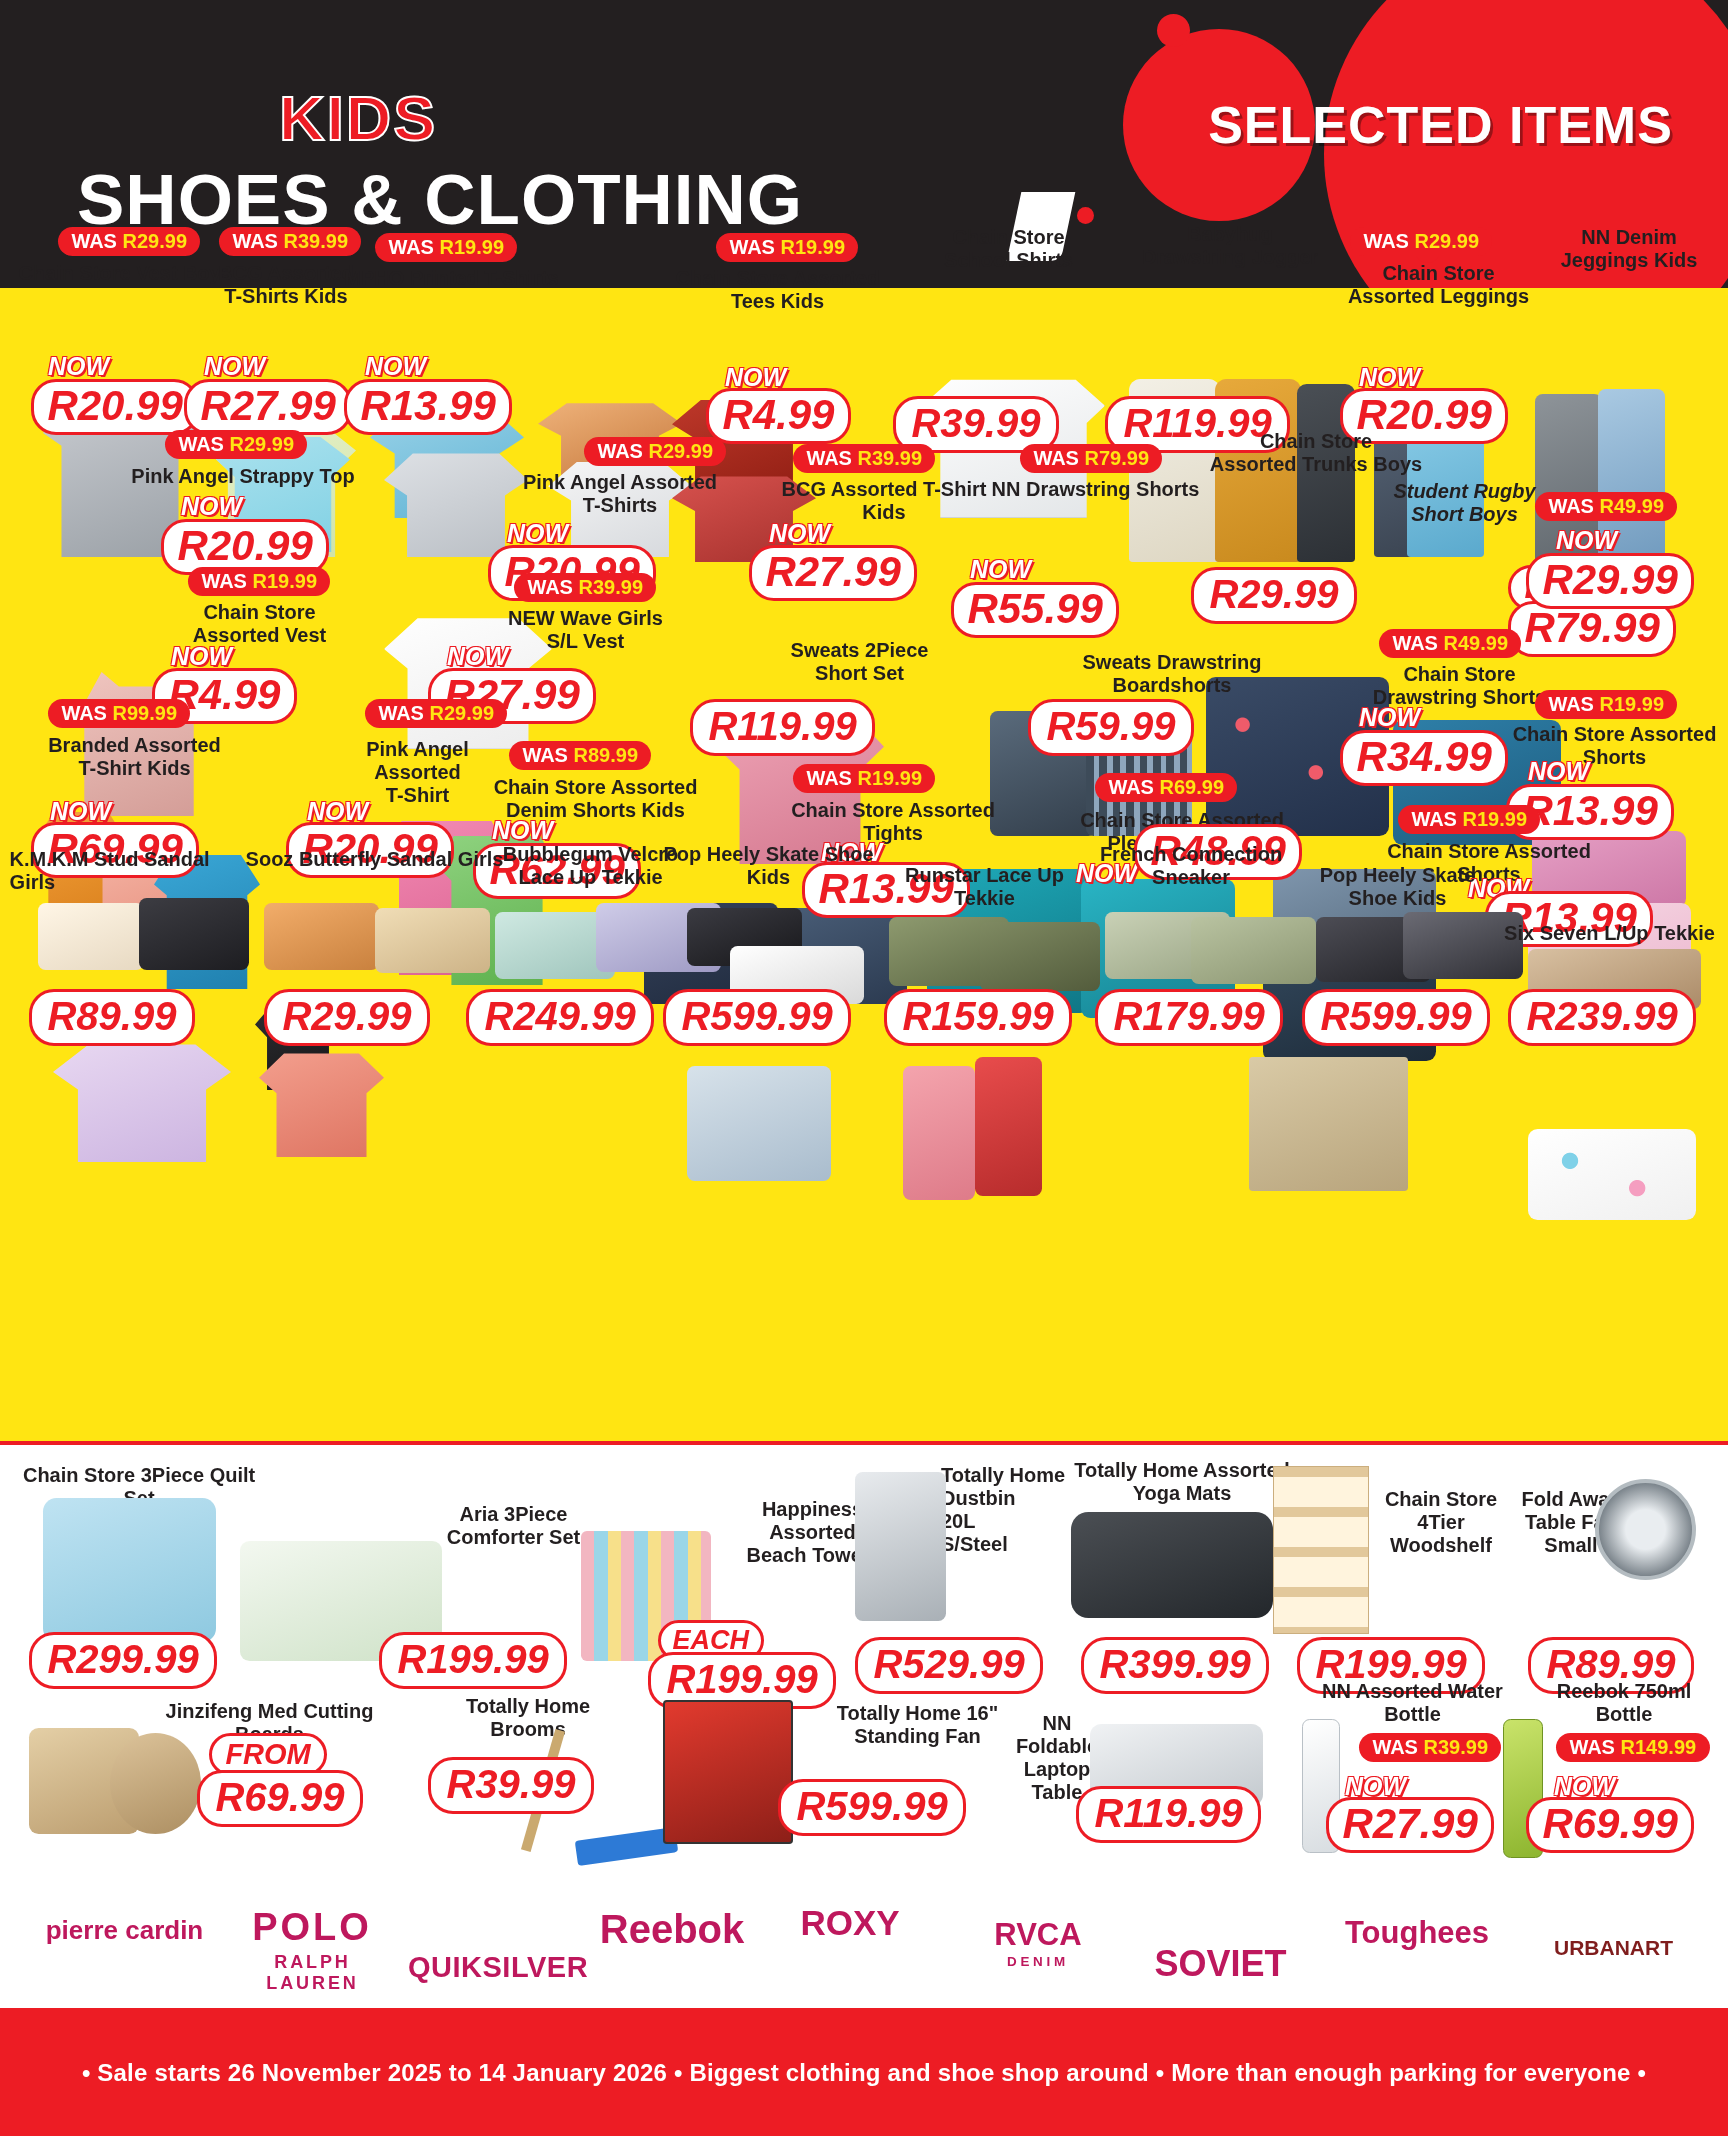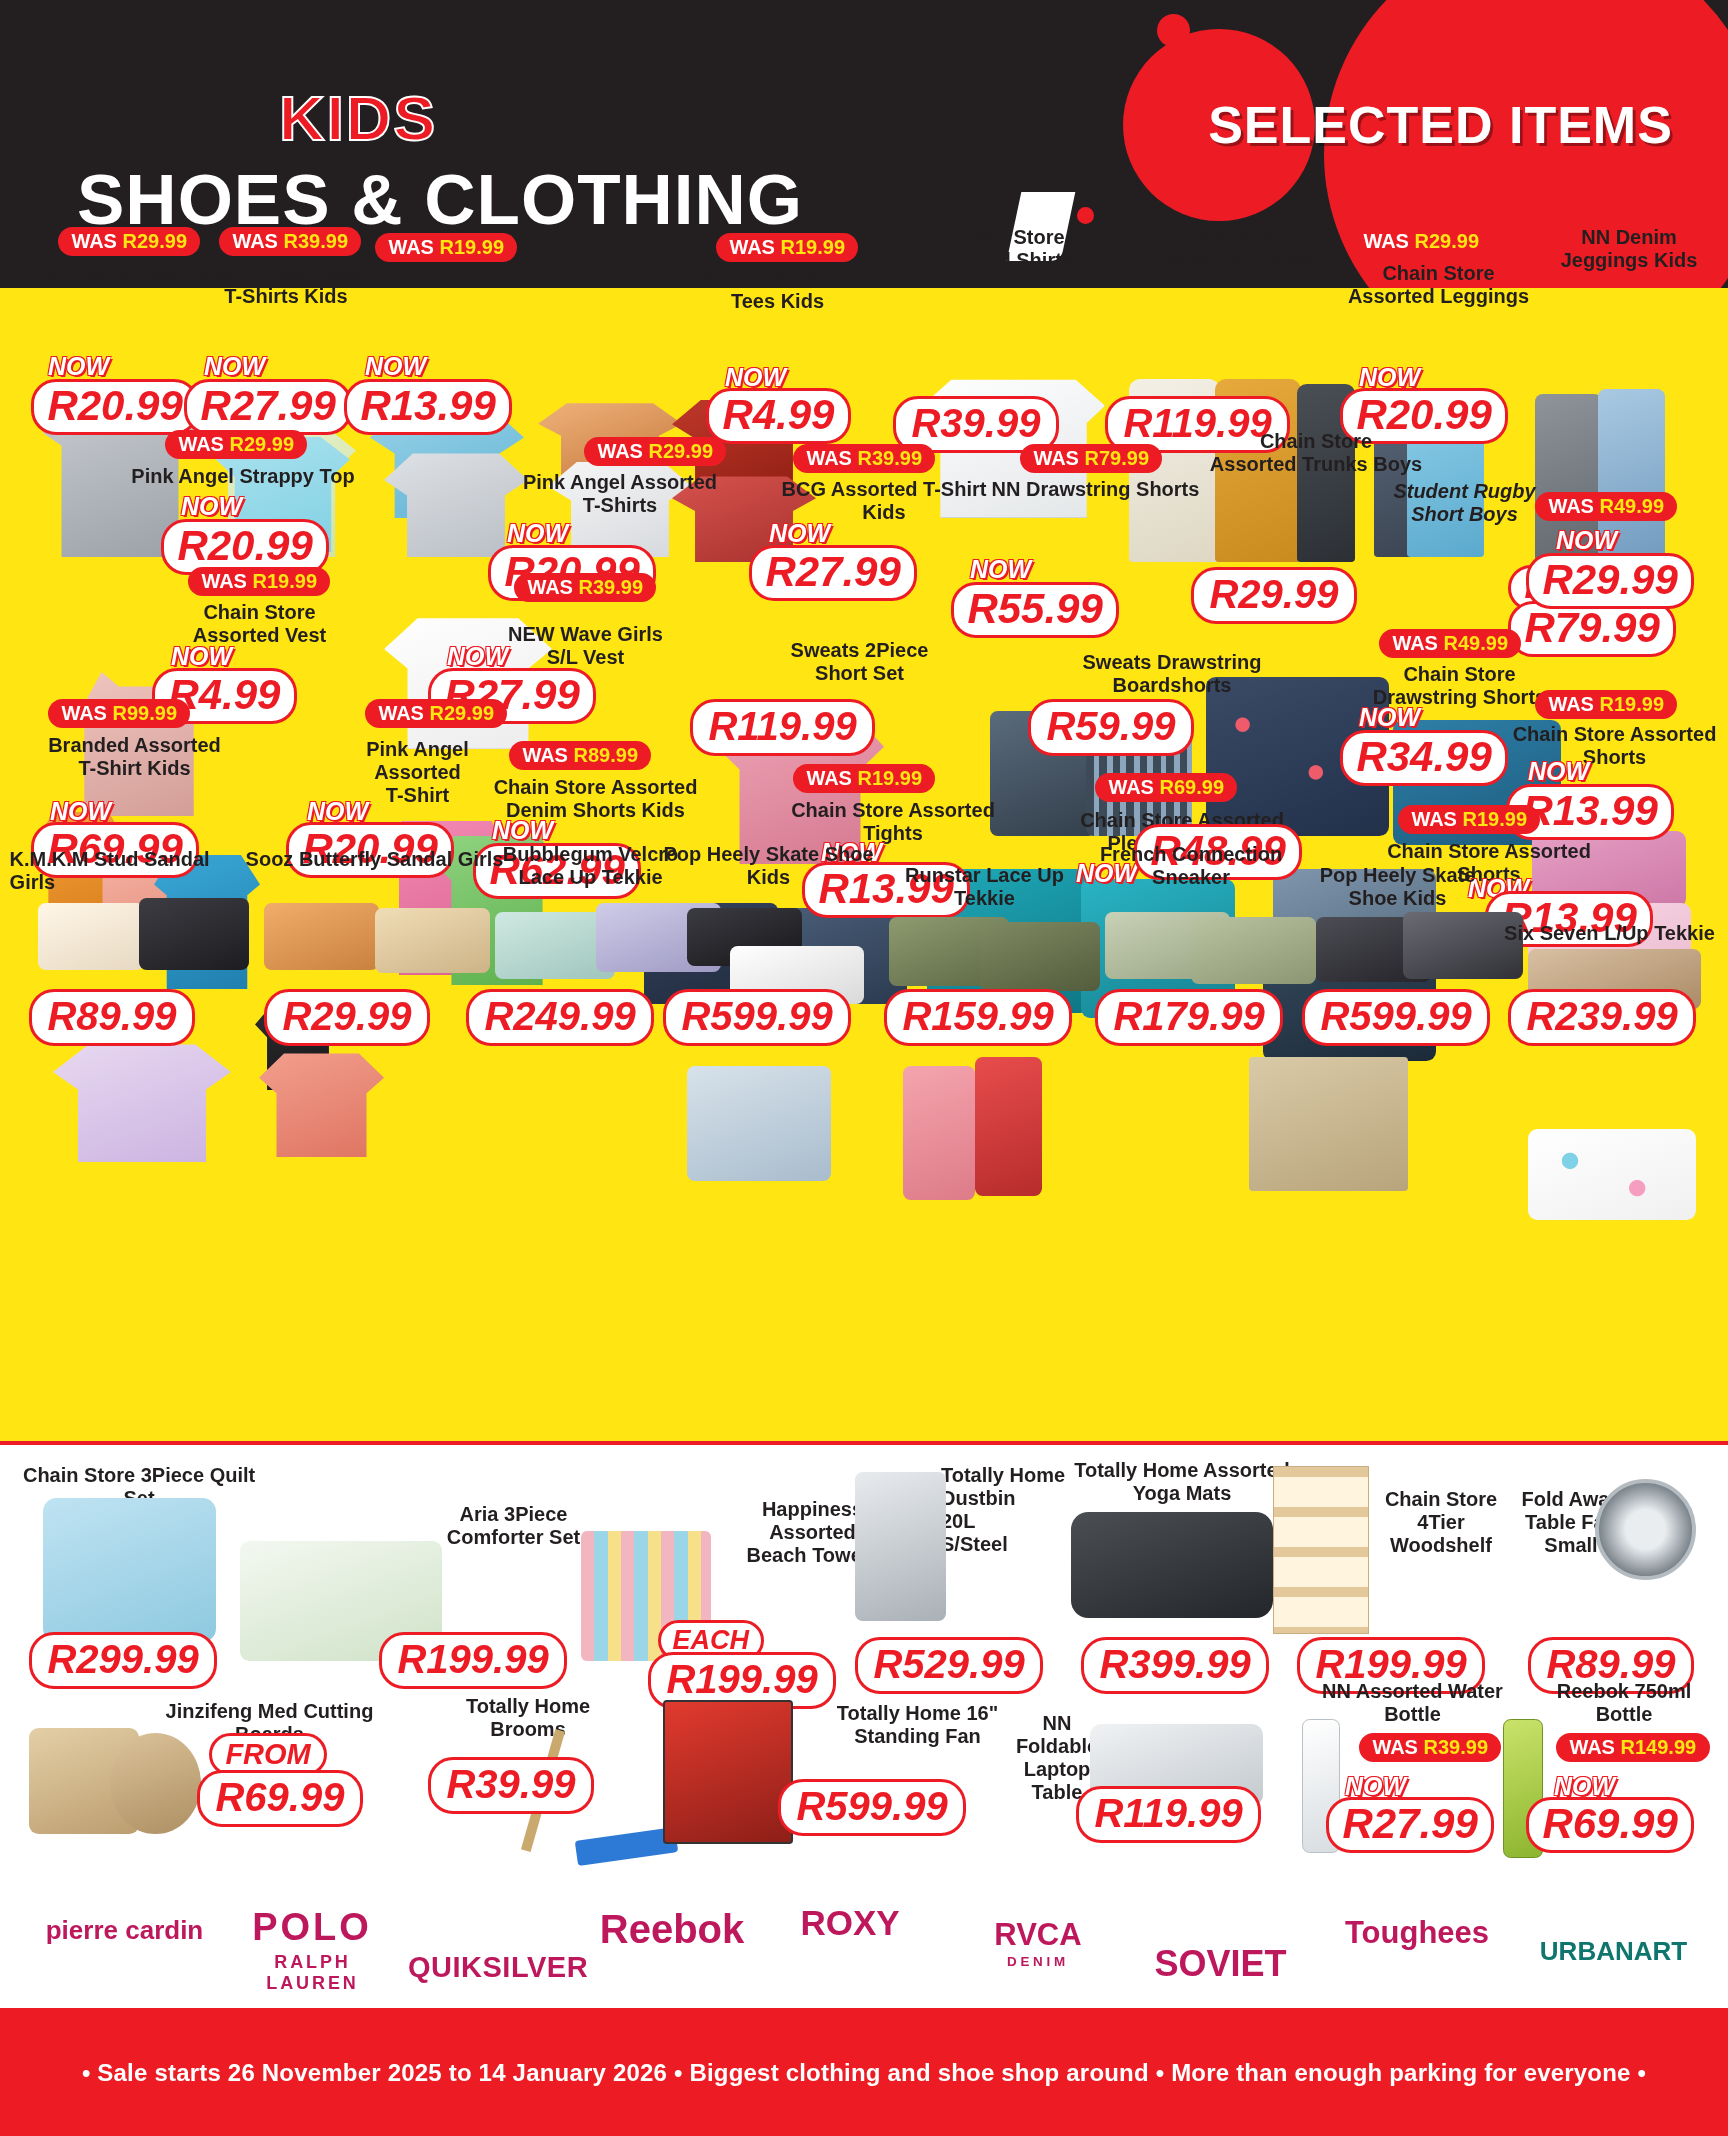--- a/index.html
+++ b/index.html
@@ -250,21 +250,21 @@
     <div class="ph garment" style="left:154px; top:567px; width:106px; height:134px; background:linear-gradient(160deg,#3aa7d6,#1f7fae); clip-path:polygon(18% 0,82% 0,100% 22%,88% 30%,88% 100%,12% 100%,12% 30%,0 22%);"></div>
     <div class="was-tag" style="left:188px; top:279px;"><span>WAS</span> <span class="amt">R19.99</span></div>
     <div class="prod-label" style="left:154px; top:313px; width:211px;">Chain Store
 Assorted Vest</div>
     <div class="now-word" style="left:171px; top:354px;">NOW</div>
     <div class="now-price" style="left:152px; top:380px;">R4.99</div>
 
     <div class="ph garment" style="left:384px; top:533px; width:125px; height:154px; background:linear-gradient(160deg,#f38bb4,#d9608f); clip-path:polygon(14% 0,86% 0,100% 20%,88% 30%,88% 100%,12% 100%,12% 30%,0 20%);"></div>
     <div class="ph garment" style="left:437px; top:548px; width:120px; height:149px; background:linear-gradient(160deg,#8fd27f,#5cb04c); clip-path:polygon(14% 0,86% 0,100% 20%,88% 30%,88% 100%,12% 100%,12% 30%,0 20%);"></div>
     <div class="was-tag" style="left:514px; top:285px;"><span>WAS</span> <span class="amt">R39.99</span></div>
-    <div class="prod-label" style="left:480px; top:319px; width:211px;margin-top:16px;">NEW Wave Girls
+    <div class="prod-label" style="left:480px; top:319px; width:211px;">NEW Wave Girls
 S/L Vest</div>
     <div class="now-word" style="left:447px; top:354px;">NOW</div>
     <div class="now-price" style="left:428px; top:380px;">R27.99</div>
 
     <div class="ph garment" style="left:644px; top:615px; width:134px; height:101px; background:linear-gradient(160deg,#36435c,#1f2a3d); border-radius:7.7px;"></div>
     <div class="ph garment" style="left:773px; top:620px; width:134px; height:96px; background:linear-gradient(160deg,#4a5e78,#2b3a50); border-radius:7.7px;"></div>
     <div class="prod-label" style="left:749px; top:351px; width:221px;">Sweats 2Piece
 Short Set</div>
     <div class="price-plain" style="left:690px; top:411px;">R119.99</div>
 
@@ -466,21 +466,21 @@
     <div class="brand" style="left:19px; top:46px; width:211px; font-size:26px;">pierre cardin</div>
     <div class="brand" style="left:235px; top:37px; width:154px; font-size:38px; letter-spacing:2.9px;">POLO</div>
     <div class="brand" style="left:231px; top:83px; width:163px; font-size:18px; letter-spacing:2.9px;">RALPH LAUREN</div>
     <div class="brand" style="left:408px; top:82px; width:173px; font-size:29px; letter-spacing:0.5px;">QUIKSILVER</div>
     <div class="brand" style="left:576px; top:38px; width:192px; font-size:40px;">Reebok</div>
     <div class="brand" style="left:773px; top:34px; width:154px; font-size:35px;">ROXY</div>
     <div class="brand" style="left:961px; top:48px; width:154px; font-size:31px;">RVCA</div>
     <div class="brand" style="left:961px; top:85px; width:154px; font-size:13.4px; letter-spacing:3.8px;">DENIM</div>
     <div class="brand" style="left:1134px; top:46px; width:173px; font-size:36px;margin-top:28px;">SOVIET</div>
     <div class="brand" style="left:1316px; top:46px; width:202px; font-size:31px;">Toughees</div>
-    <div class="brand" style="left:1508px; top:67px; width:211px; font-size:26px; color:#0f766e;">URBANART</div>
+    <div class="brand" style="left:1508px; top:67px; width:211px; font-size:21px; color:#7f1d1d;">URBANART</div>
   </div>
 
   <div class="footer">
     <div class="footer-text">• Sale starts 26 November 2025 to 14 January 2026 • Biggest clothing and shoe shop around • More than enough parking for everyone •</div>
   </div>
 
 </div>
 
 
 </body></html>

